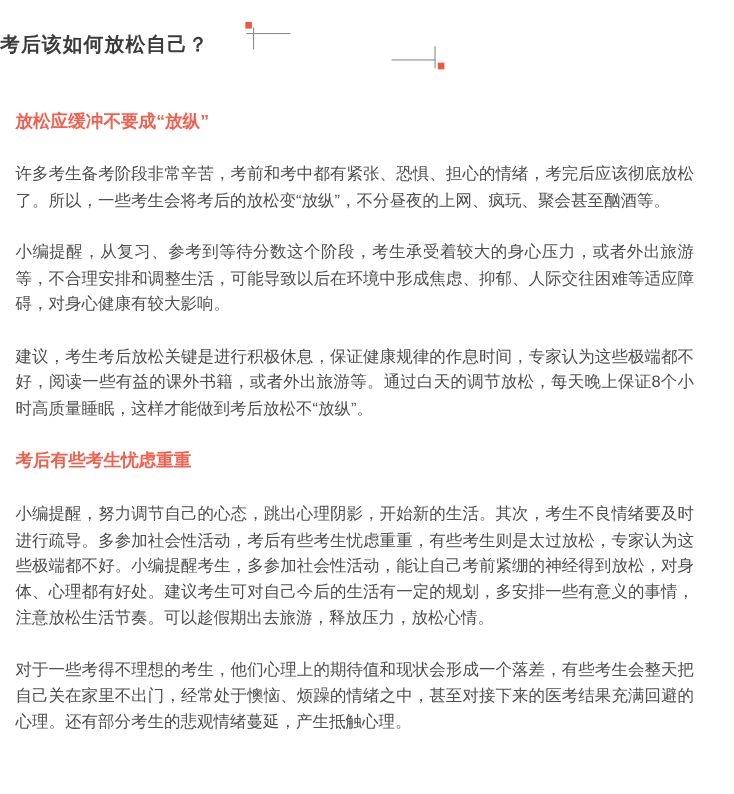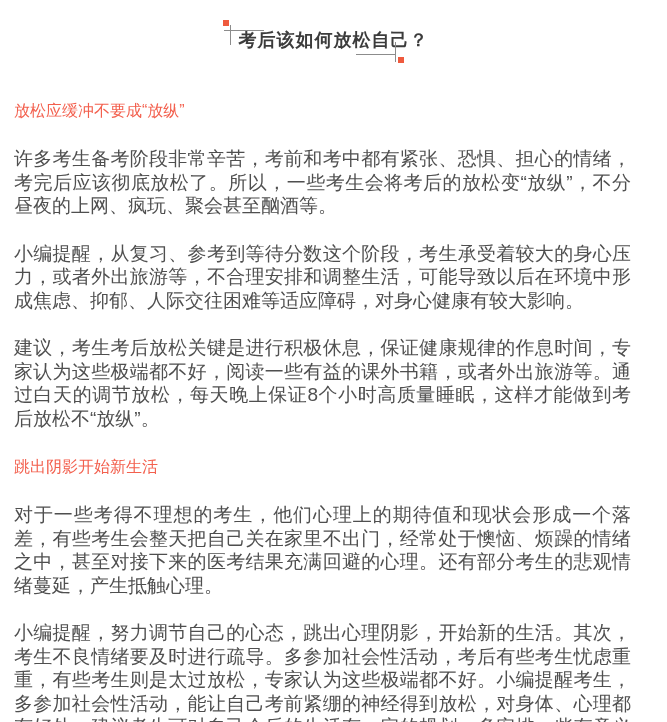--- a/index.html
+++ b/index.html
@@ -19,21 +19,21 @@
   .header {
     position: relative;
     height: 78px;
   }
   .page-title {
     position: absolute;
     top: 28px;
     left: 0;
     width: 100%;
     margin: 0;
-    text-align: center;
+    text-align: left;
     font-size: 18px;
     line-height: 24px;
     font-weight: bold;
     color: #3c3c3c;
     letter-spacing: 1px;
   }
   .deco-square {
     position: absolute;
     width: 6px;
     height: 6px;
@@ -50,26 +50,26 @@
   .line-h-bot   { left: 356px; top: 54px; width: 40px; height: 1px; }
   .line-v-right { left: 395px; top: 42px; width: 1px; height: 20px; }
   
   .article {
     padding: 0 36px 0 14px;
   }
   .section-heading {
     margin: 20px 0 24px 0;
     font-size: 16px;
     line-height: 25px;
-    font-weight: normal;
+    font-weight: bold;
     color: #f3604e;
   }
   .para {
     margin: 15px 0 24px 0;
-    font-size: 19px;
+    font-size: 15px;
     line-height: 23.5px;
     color: #4f4f4f;
     text-align: justify;
     text-justify: inter-ideograph;
   }
 </style>
 </head>
 <body>
 
 <div class="page">
@@ -87,19 +87,19 @@
   <div class="article">
 
     <section>
       <h2 class="section-heading">放松应缓冲不要成“放纵”</h2>
       <p class="para">许多考生备考阶段非常辛苦，考前和考中都有紧张、恐惧、担心的情绪，考完后应该彻底放松了。所以，一些考生会将考后的放松变“放纵”，不分昼夜的上网、疯玩、聚会甚至酗酒等。</p>
       <p class="para">小编提醒，从复习、参考到等待分数这个阶段，考生承受着较大的身心压力，或者外出旅游等，不合理安排和调整生活，可能导致以后在环境中形成焦虑、抑郁、人际交往困难等适应障碍，对身心健康有较大影响。</p>
       <p class="para">建议，考生考后放松关键是进行积极休息，保证健康规律的作息时间，专家认为这些极端都不好，阅读一些有益的课外书籍，或者外出旅游等。通过白天的调节放松，每天晚上保证8个小时高质量睡眠，这样才能做到考后放松不“放纵”。</p>
     </section>
 
     <section>
-      <h2 class="section-heading">跳出阴影开始新生活</h2>
+      <h2 class="section-heading">考后有些考生忧虑重重</h2>
+      <p class="para">小编提醒，努力调节自己的心态，跳出心理阴影，开始新的生活。其次，考生不良情绪要及时进行疏导。多参加社会性活动，考后有些考生忧虑重重，有些考生则是太过放松，专家认为这些极端都不好。小编提醒考生，多参加社会性活动，能让自己考前紧绷的神经得到放松，对身体、心理都有好处。建议考生可对自己今后的生活有一定的规划，多安排一些有意义的事情，注意放松生活节奏。可以趁假期出去旅游，释放压力，放松心情。</p>
       <p class="para">对于一些考得不理想的考生，他们心理上的期待值和现状会形成一个落差，有些考生会整天把自己关在家里不出门，经常处于懊恼、烦躁的情绪之中，甚至对接下来的医考结果充满回避的心理。还有部分考生的悲观情绪蔓延，产生抵触心理。</p>
-      <p class="para">小编提醒，努力调节自己的心态，跳出心理阴影，开始新的生活。其次，考生不良情绪要及时进行疏导。多参加社会性活动，考后有些考生忧虑重重，有些考生则是太过放松，专家认为这些极端都不好。小编提醒考生，多参加社会性活动，能让自己考前紧绷的神经得到放松，对身体、心理都有好处。建议考生可对自己今后的生活有一定的规划，多安排一些有意义的事情，注意放松生活节奏。可以趁假期出去旅游，释放压力，放松心情。</p>
     </section>
 
   </div>
 </div>
 
 </body></html>

